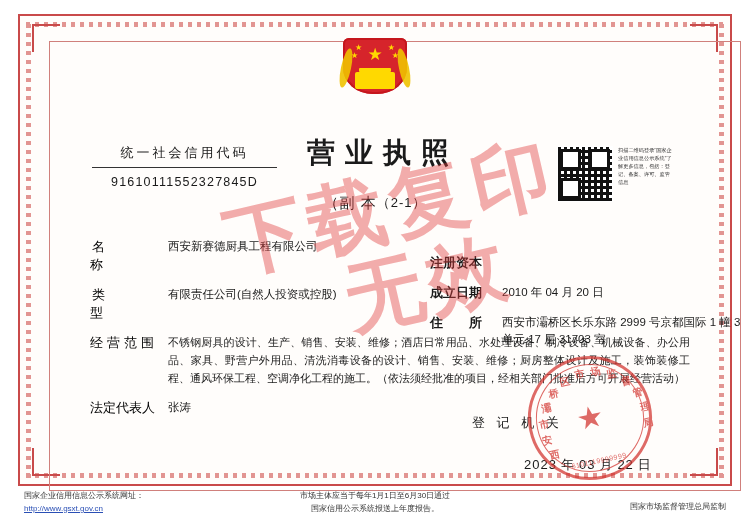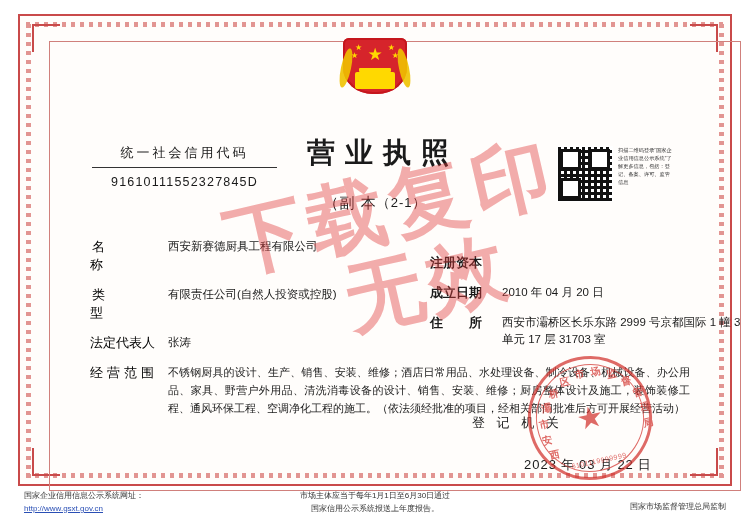--- a/index.html
+++ b/index.html
@@ -449,27 +449,27 @@
         <div class="lbl sp2">名　称</div>
         <div class="val" style="max-width:250px;">西安新赛德厨具工程有限公司</div>
       </div>
 
       <div class="row">
         <div class="lbl sp2">类　型</div>
         <div class="val" style="max-width:250px;">有限责任公司(自然人投资或控股)</div>
       </div>
 
       <div class="row">
+        <div class="lbl sp1">经营范围</div>
+        <div class="val scope">不锈钢厨具的设计、生产、销售、安装、维修；酒店日常用品、水处理设备、制冷设备、机械设备、办公用品、家具、野营户外用品、清洗消毒设备的设计、销售、安装、维修；厨房整体设计及施工，装饰装修工程、通风环保工程、空调净化工程的施工。（依法须经批准的项目，经相关部门批准后方可开展经营活动）</div>
+      </div>
+
+      <div class="row">
         <div class="lbl">法定代表人</div>
         <div class="val" style="max-width:250px;">张涛</div>
-      </div>
-
-      <div class="row">
-        <div class="lbl sp1">经营范围</div>
-        <div class="val scope">不锈钢厨具的设计、生产、销售、安装、维修；酒店日常用品、水处理设备、制冷设备、机械设备、办公用品、家具、野营户外用品、清洗消毒设备的设计、销售、安装、维修；厨房整体设计及施工，装饰装修工程、通风环保工程、空调净化工程的施工。（依法须经批准的项目，经相关部门批准后方可开展经营活动）</div>
       </div>
 
       <div class="col-right">
         <div class="row-r">
           <div class="lbl-r">注册资本</div>
         </div>
         <div class="row-r">
           <div class="lbl-r">成立日期</div>
           <div class="val-r">2010 年 04 月 20 日</div>
         </div>

